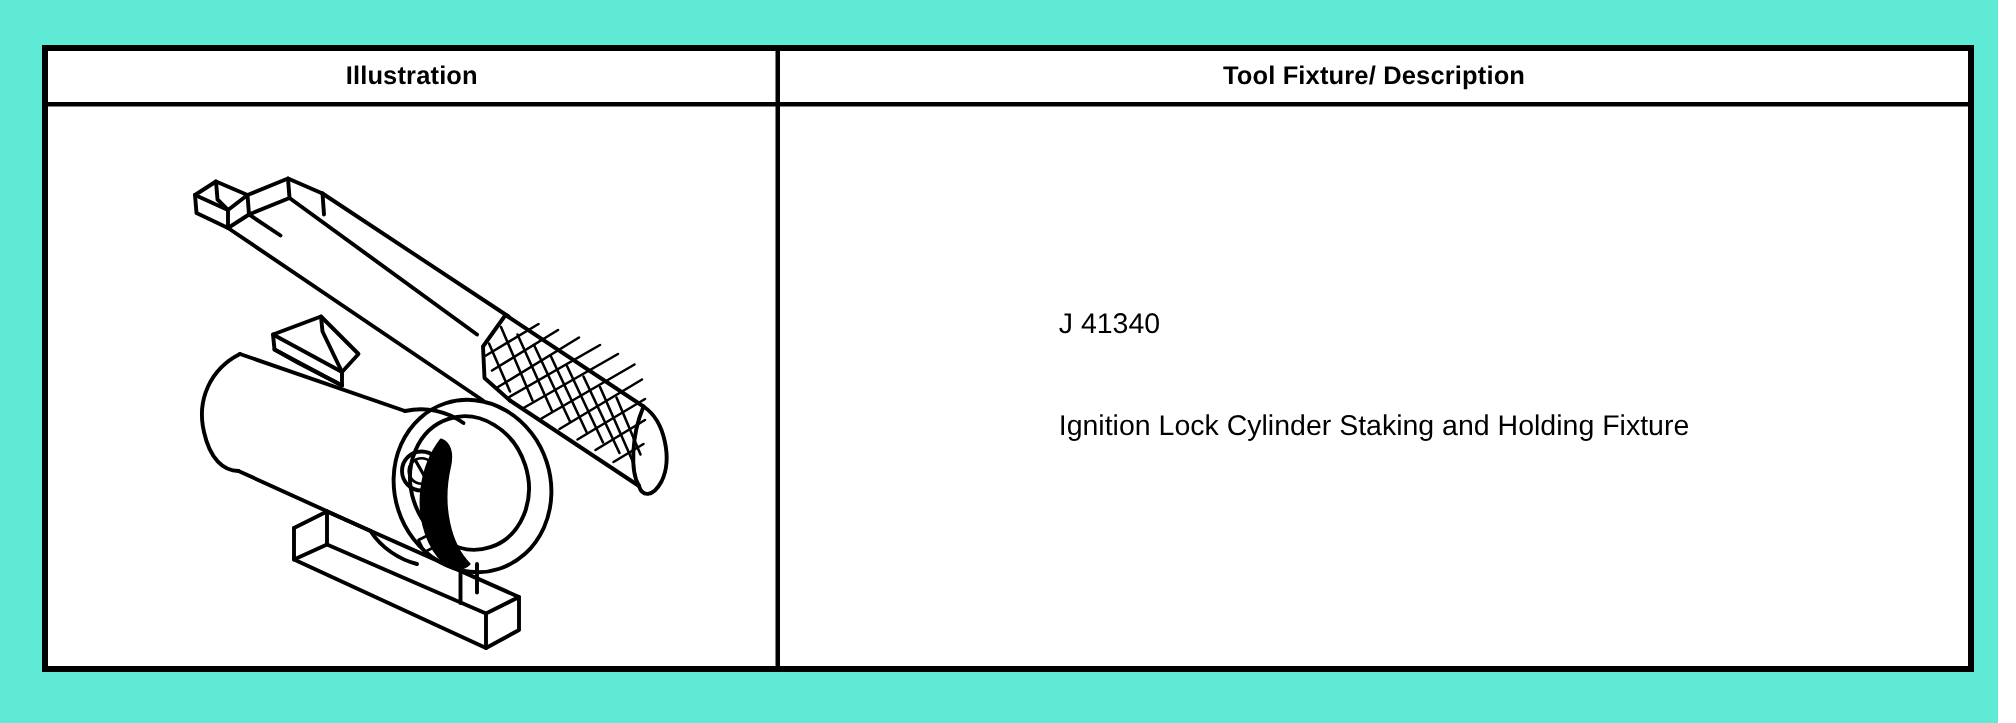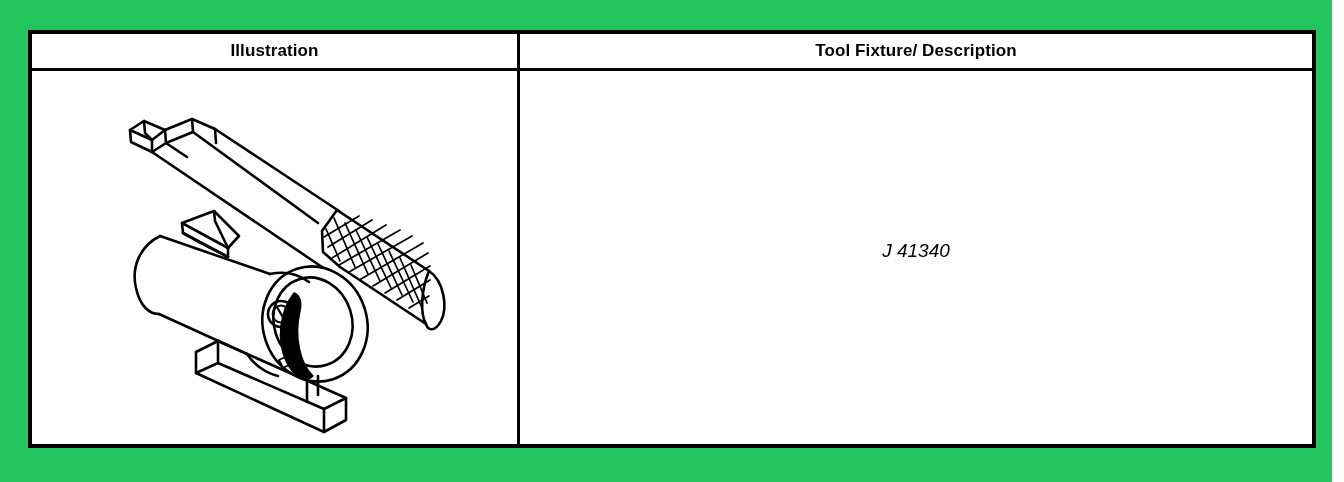--- a/index.html
+++ b/index.html
@@ -13,21 +13,21 @@
     height: 482px;
     font-family: "Liberation Sans", sans-serif;
     color: #000000;
     overflow: hidden;
   }
 
   .page {
     position: relative;
     width: 1332px;
     height: 482px;
-    background: #22c55e;
+    background: #5eead4;
   }
 
   
   .tool-table {
     position: absolute;
     left: 28px;
     top: 30px;
     width: 1288px;
     height: 418px;
     box-sizing: border-box;
@@ -122,21 +122,20 @@
     height: 100%;
   }
 
   
   .desc-stack {
     display: flex;
     flex-direction: column;
     align-items: flex-start;
     justify-content: center;
     transform: translateY(-6px);
-    font-style: italic;
   }
   .tool-number {
     font-size: 19px;
     font-weight: normal;
     text-align: center;
     white-space: nowrap;
     line-height: 1.2;
   }
   .tool-desc {
     font-size: 19px;
@@ -253,20 +252,21 @@
                 <path d="M 286 305 L 286 324"></path>
 
               </g>
             </svg>
           </div>
         </div>
 
         <div class="body-cell col-description">
           <div class="desc-stack">
             <div class="tool-number">J 41340</div>
+            <div class="tool-desc">Ignition Lock Cylinder Staking and Holding Fixture</div>
           </div>
         </div>
 
       </div>
     </div>
   </div>
 
 </div>
 
 </body></html>

